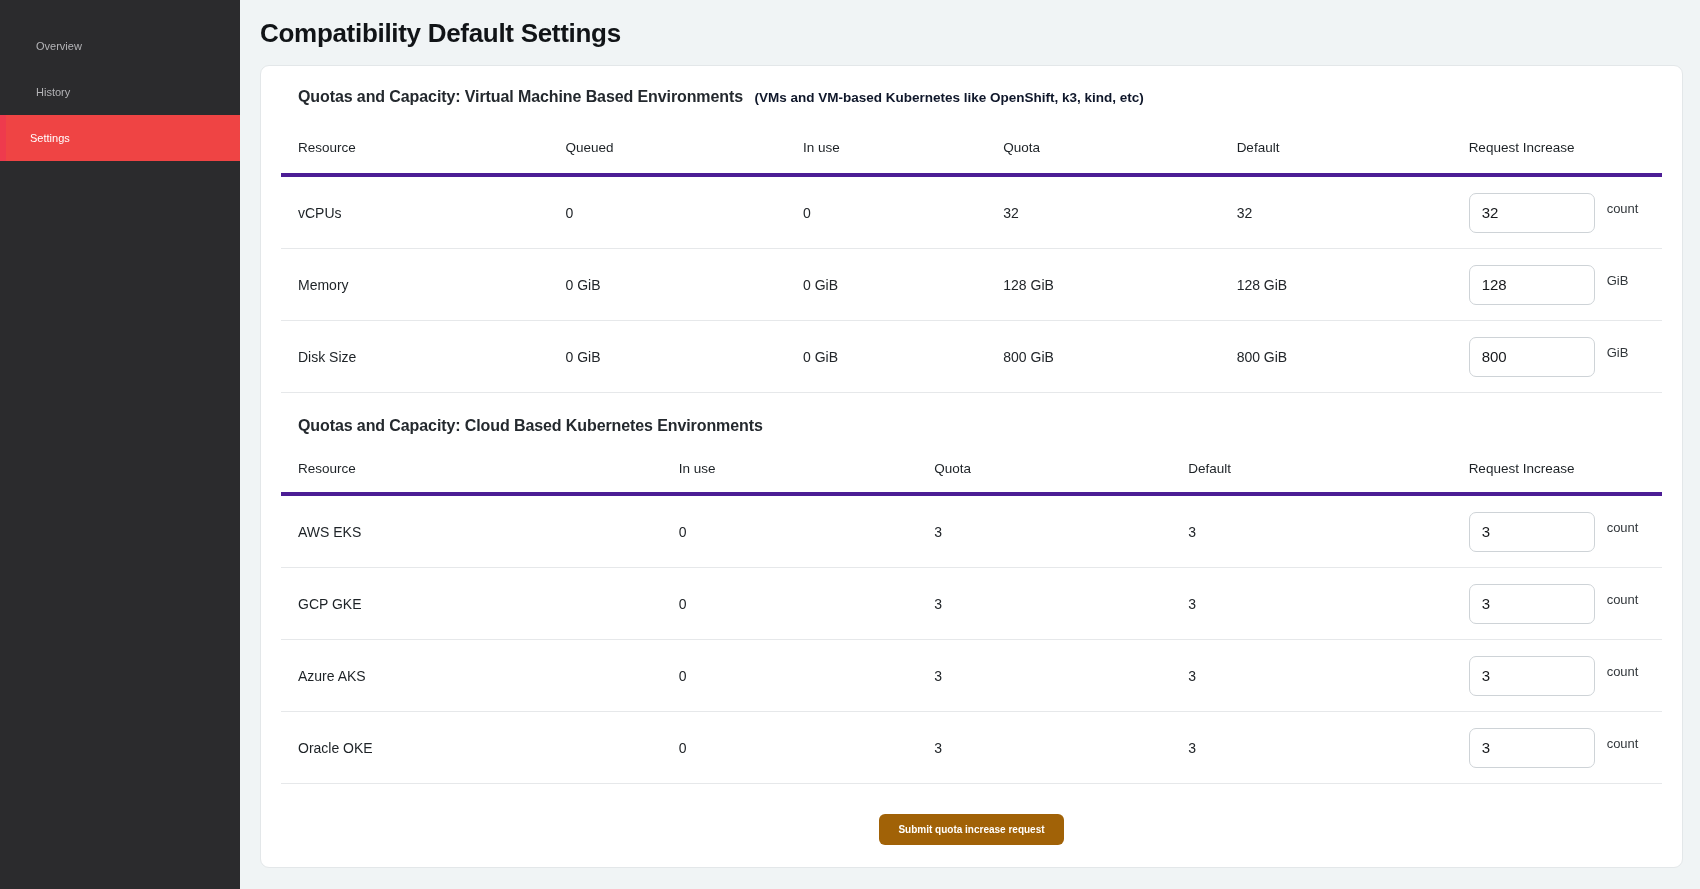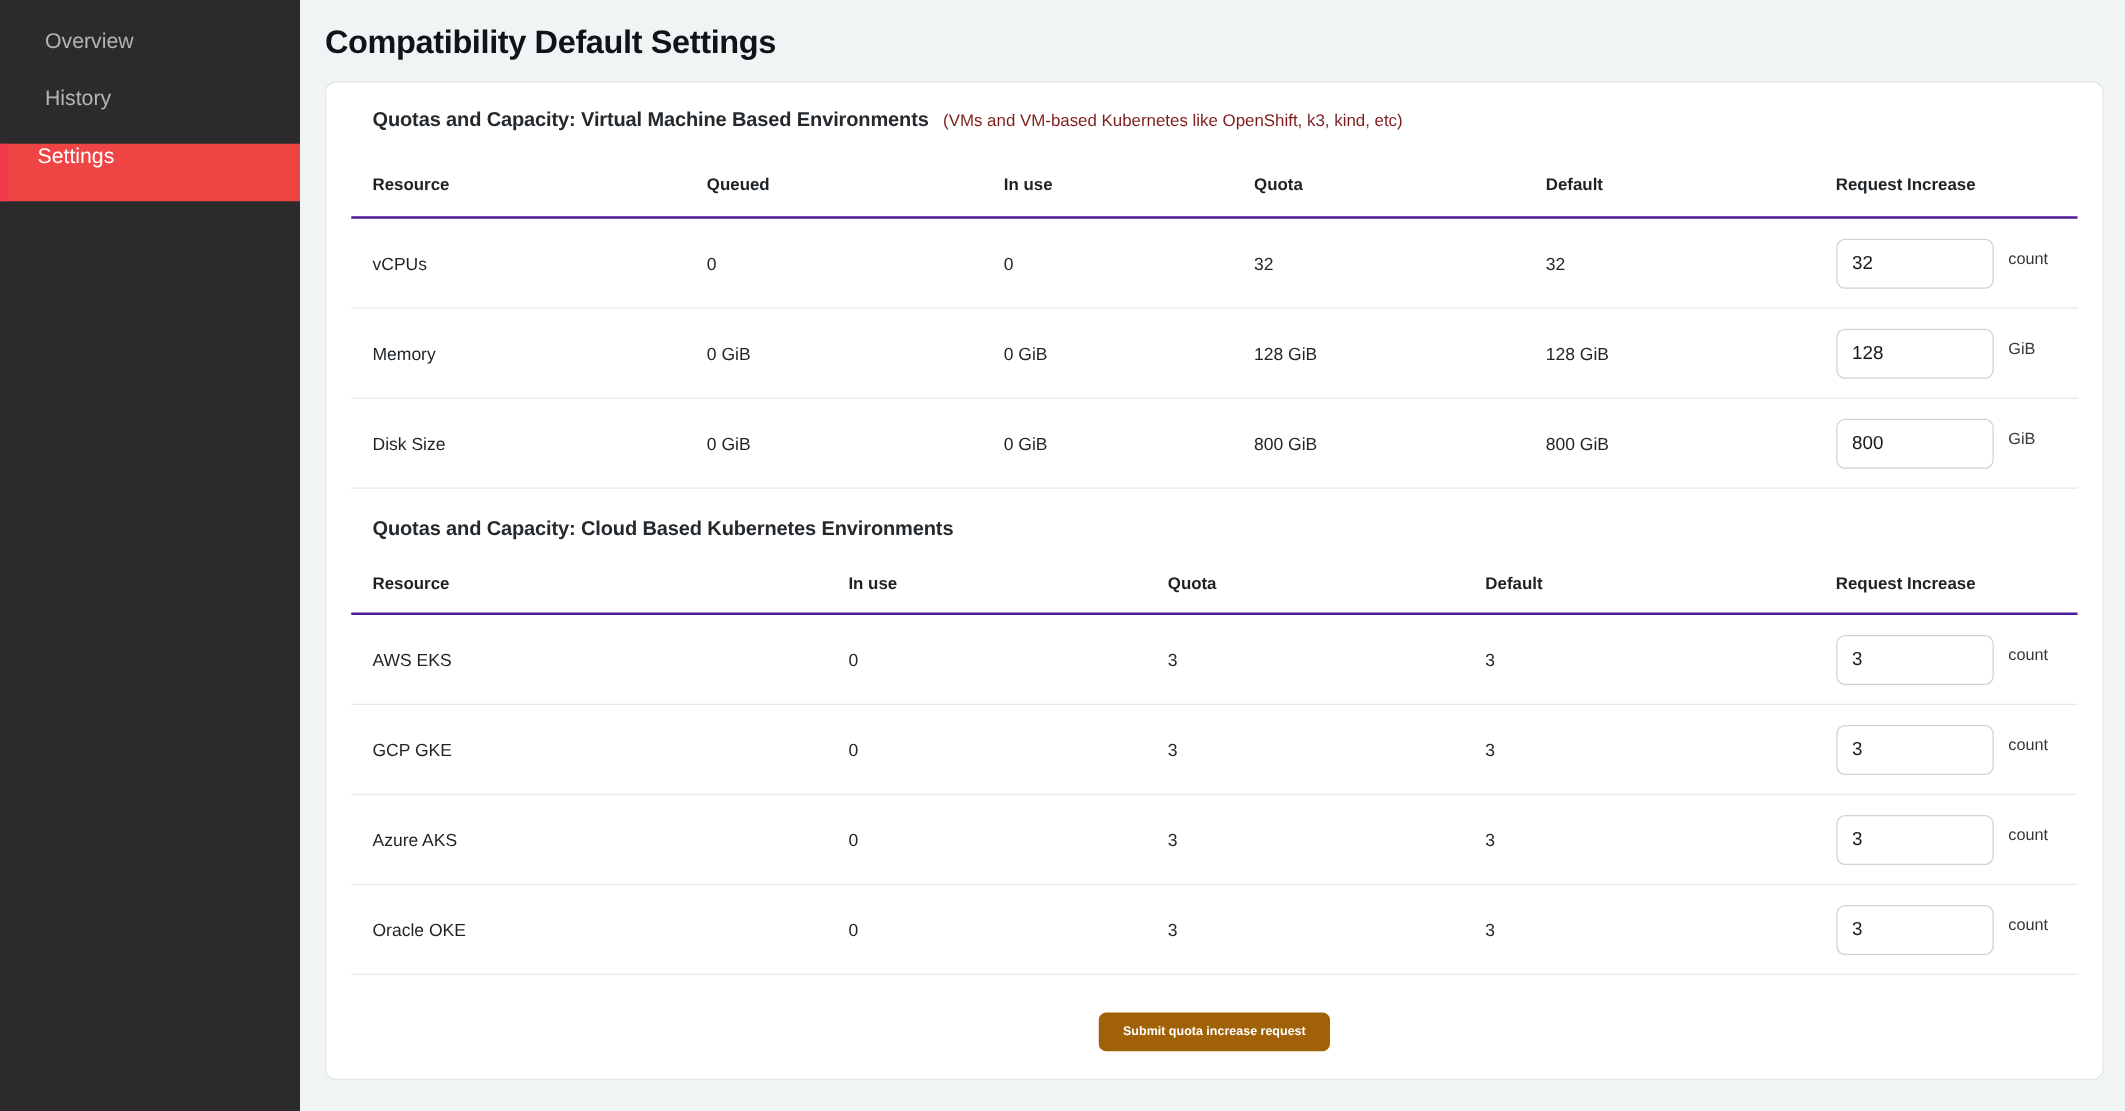--- a/index.html
+++ b/index.html
@@ -12,23 +12,23 @@
   }
   
   .sidebar {
     position: absolute; left: 0; top: 0; bottom: 0;
     width: 240px;
     background: #2b2b2d;
     padding-top: 23px;
   }
   .nav-item {
     height: 46px;
-    display: flex; 
+    display: flex; align-items: center;
     padding-left: 30px;
-    font-size: 17px;
+    font-size: 11px;
     color: #b4b4b7;
     cursor: pointer;
     border-left: 6px solid transparent;
   }
   .nav-item.active {
     background: #ef4444;
     color: #ffffff;
     border-left-color: #ee3a4d;
     padding-left: 24px;
   }
@@ -56,33 +56,33 @@
     display: inline;
     font-size: 16px;
     font-weight: 700;
     color: #24292e;
     letter-spacing: -0.1px;
     text-align: right;
   }
   .section-subtitle {
     display: inline;
     font-size: 13.5px;
-    font-weight: 400;
-    color: #7f1d1d;
+    font-weight: 700;
+    color: #0f172a;
     margin-left: 7px;
   }
   
   .grid { display: grid; align-items: center; }
   .grid-vm    { grid-template-columns: 20.6% 17.2% 14.5% 16.9% 16.8% minmax(0,1fr); }
   .grid-cloud { grid-template-columns: 28.8% 18.5% 18.4% 20.3% minmax(0,1fr); }
   .thead {
     padding: 34px 0 18px 0;
-    border-bottom: 2px solid #4c1d95;
+    border-bottom: 4px solid #4c1d95;
     font-size: 13.5px;
-    font-weight: 700;
+    font-weight: 400;
     color: #1d2226;
   }
   .thead.compact { padding-top: 26px; padding-bottom: 16px; }
   .trow {
     height: 72px;
     border-bottom: 1px solid #e6e8ea;
     font-size: 14px;
     color: #22262a;
   }
   .cell-first { padding-left: 17px; }

